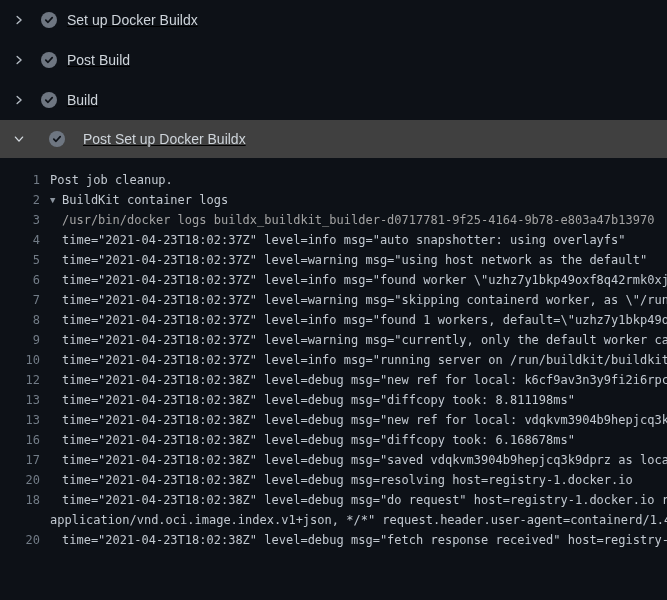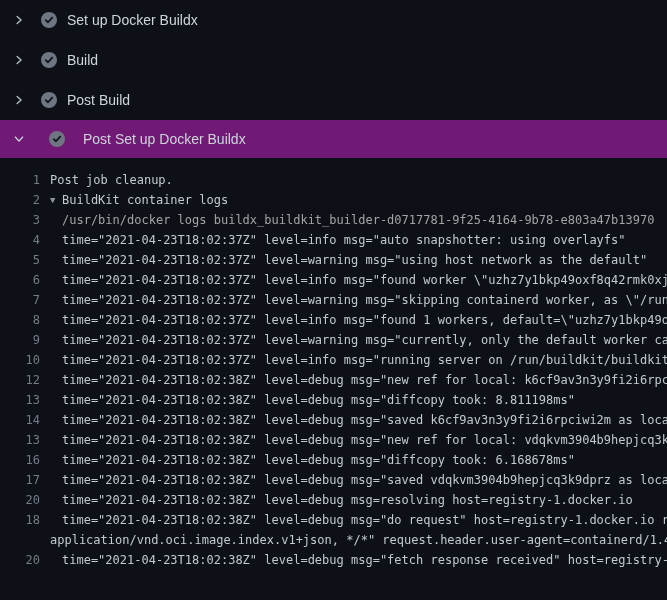--- a/index.html
+++ b/index.html
@@ -10,22 +10,23 @@
     font-family: "Liberation Sans", sans-serif;
   }
   
   .steps { width: 100%; }
   .step {
     height: 40px;
     display: flex;
     align-items: center;
     padding-left: 12px;
     cursor: pointer;
-  }
-  .step.expanded { height: 38px; background: #701a75; gap: 8px; }
+    text-decoration: underline;
+  }
+  .step.expanded { height: 38px; background: #404040; gap: 8px; }
   .chev {
     width: 14px; height: 14px;
     display: inline-flex; align-items: center; justify-content: center;
     color: #b5bcc4;
     flex: none;
   }
   .step.expanded .chev { color: #d6dce2; }
   .chev-right, .chev-down { display: none; }
   .step:not(.expanded) .chev-right { display: inline-flex; }
   .step.expanded .chev-down { display: inline-flex; }
@@ -97,36 +98,36 @@
           <path d="M5.5 3.2 L10.8 8 L5.5 12.8" fill="none" stroke="currentColor" stroke-width="1.8" stroke-linecap="round" stroke-linejoin="round"></path>
         </svg>
     </span>
 
     <span class="check">
       <svg width="16" height="16" viewBox="0 0 16 16">
         <circle cx="8" cy="8" r="8" fill="#6e7681"></circle>
         <path d="M11.2 5.6 L7.0 10.3 L4.8 8.1" fill="none" stroke="#0d1117" stroke-width="1.7" stroke-linecap="round" stroke-linejoin="round"></path>
       </svg>
     </span>
-    <span class="step-label">Build</span>
+    <span class="step-label">Post Build</span>
   </div>
     <div class="step">
     <span class="chev chev-right">
       <svg width="12" height="12" viewBox="0 0 16 16">
           <path d="M5.5 3.2 L10.8 8 L5.5 12.8" fill="none" stroke="currentColor" stroke-width="1.8" stroke-linecap="round" stroke-linejoin="round"></path>
         </svg>
     </span>
 
     <span class="check">
       <svg width="16" height="16" viewBox="0 0 16 16">
         <circle cx="8" cy="8" r="8" fill="#6e7681"></circle>
         <path d="M11.2 5.6 L7.0 10.3 L4.8 8.1" fill="none" stroke="#0d1117" stroke-width="1.7" stroke-linecap="round" stroke-linejoin="round"></path>
       </svg>
     </span>
-    <span class="step-label">Post Build</span>
+    <span class="step-label">Build</span>
   </div>
     <div class="step expanded">
 
     <span class="chev chev-down">
       <svg width="12" height="12" viewBox="0 0 16 16">
           <path d="M3.2 5.5 L8 10.8 L12.8 5.5" fill="none" stroke="currentColor" stroke-width="1.8" stroke-linecap="round" stroke-linejoin="round"></path>
         </svg>
     </span>
     <span class="check">
       <svg width="16" height="16" viewBox="0 0 16 16">
@@ -193,25 +194,20 @@
     <span class="ln">12</span>
     
     <span class="txt">time="2021-04-23T18:02:38Z" level=debug msg="new ref for local: k6cf9av3n3y9fi2i6rpc</span>
   </div>
       <div class="log-line indent plain">
     <span class="ln">13</span>
     
     <span class="txt">time="2021-04-23T18:02:38Z" level=debug msg="diffcopy took: 8.811198ms"</span>
   </div>
       <div class="log-line indent plain">
-    <span class="ln">14</span>
-    
-    <span class="txt">time="2021-04-23T18:02:38Z" level=debug msg="saved k6cf9av3n3y9fi2i6rpciwi2m as loca</span>
-  </div>
-      <div class="log-line indent plain">
     <span class="ln">13</span>
     
     <span class="txt">time="2021-04-23T18:02:38Z" level=debug msg="new ref for local: vdqkvm3904b9hepjcq3k</span>
   </div>
       <div class="log-line indent plain">
     <span class="ln">16</span>
     
     <span class="txt">time="2021-04-23T18:02:38Z" level=debug msg="diffcopy took: 6.168678ms"</span>
   </div>
       <div class="log-line indent plain">

